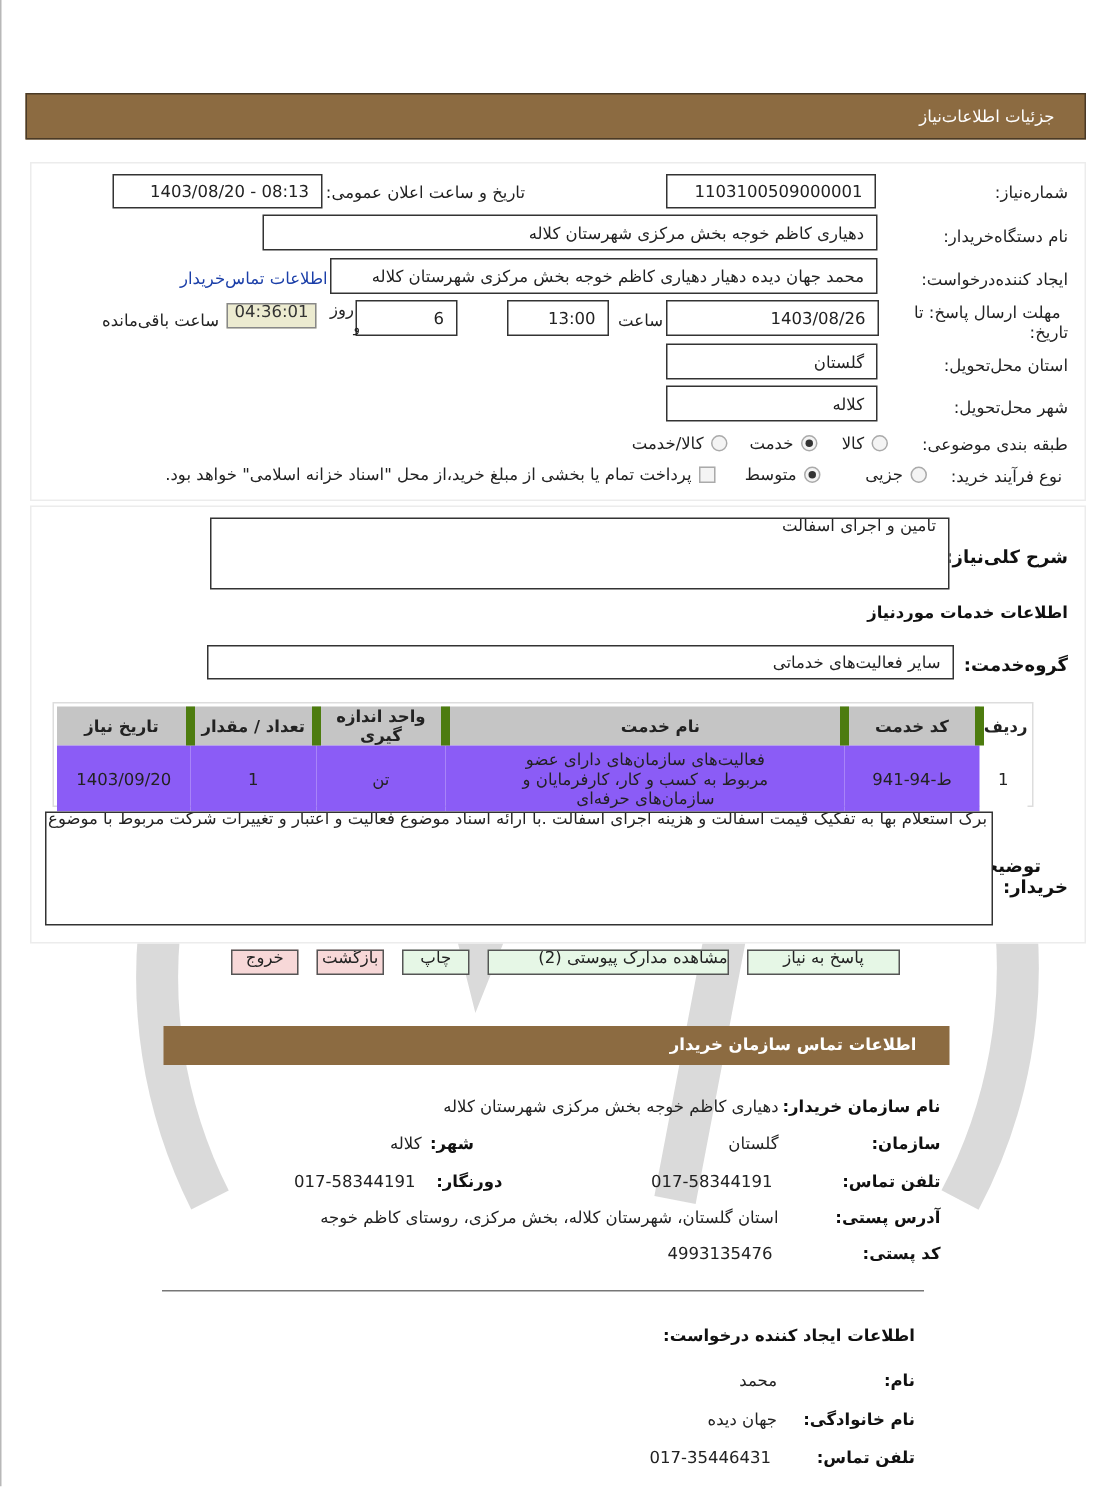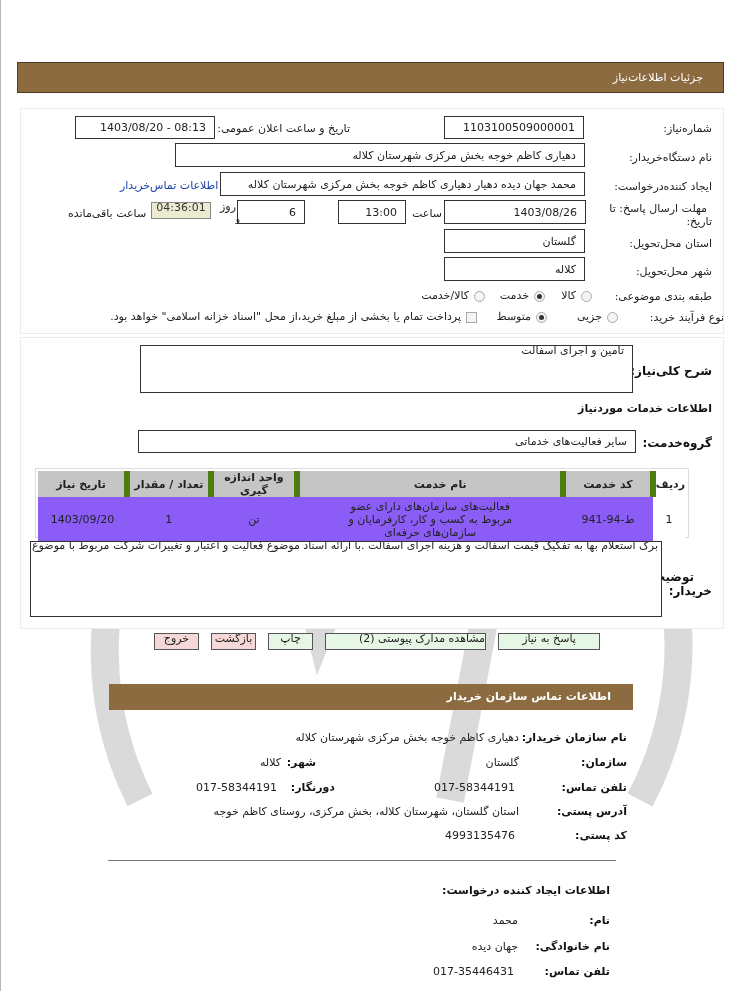--- a/index.html
+++ b/index.html
@@ -85,23 +85,23 @@
 <div class="lbl" style="right:28px;top:237px;">استان محل‌تحویل:</div>
 <div class="fld" style="left:444px;top:229px;width:141px;height:24px;">گلستان</div>
 <div class="lbl" style="right:28px;top:265px;">شهر محل‌تحویل:</div>
 <div class="fld" style="left:444px;top:257px;width:141px;height:24px;">کلاله</div>
 
 <div class="lbl" style="right:28px;top:290px;">طبقه بندی موضوعی:</div>
 <div class="opt" style="right:148px;top:289px;"><span class="radio"></span><span>کالا</span></div>
 <div class="opt" style="right:195px;top:289px;"><span class="radio on"></span><span>خدمت</span></div>
 <div class="opt" style="right:255px;top:289px;"><span class="radio"></span><span>کالا/خدمت</span></div>
 
-<div class="lbl" style="right:16px;top:311px;">نوع فرآیند خرید:</div>
+<div class="lbl" style="right:32px;top:311px;">نوع فرآیند خرید:</div>
 <div class="opt" style="right:122px;top:310px;"><span class="radio"></span><span>جزیی</span></div>
-<div class="opt" style="right:193px;top:310px;font-family:Liberation Serif, serif;"><span class="radio on"></span><span>متوسط</span></div>
+<div class="opt" style="right:193px;top:310px;"><span class="radio on"></span><span>متوسط</span></div>
 <div class="opt" style="right:263px;top:310px;"><span class="chk"></span><span>پرداخت تمام یا بخشی از مبلغ خرید،از محل "اسناد خزانه اسلامی" خواهد بود.</span></div>
 
 <div class="panel" style="left:20px;top:337px;width:702px;height:290px;"></div>
 <div class="blbl" style="right:28px;top:364px;font-size:12px;">شرح کلی‌نیاز:</div>
 <div class="fld" style="left:140px;top:345px;width:493px;height:48px;align-items:flex-start;line-height:10px;padding-top:0;">تامین و اجرای اسفالت</div>
 
 <div class="blbl" style="right:28px;top:402px;">اطلاعات خدمات موردنیاز</div>
 
 <div class="blbl" style="right:28px;top:436px;font-size:12px;">گروه‌خدمت:</div>
 <div class="fld" style="left:138px;top:430px;width:498px;height:23px;">سایر  فعالیت‌های خدماتی</div>

